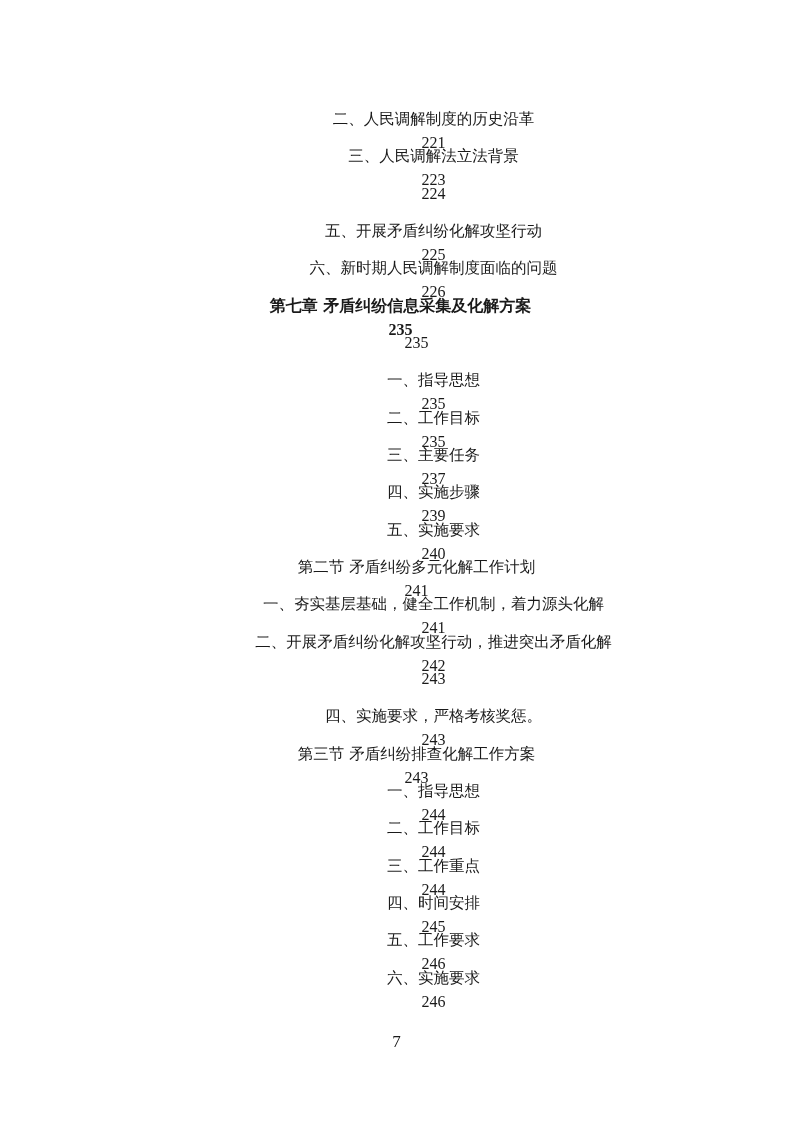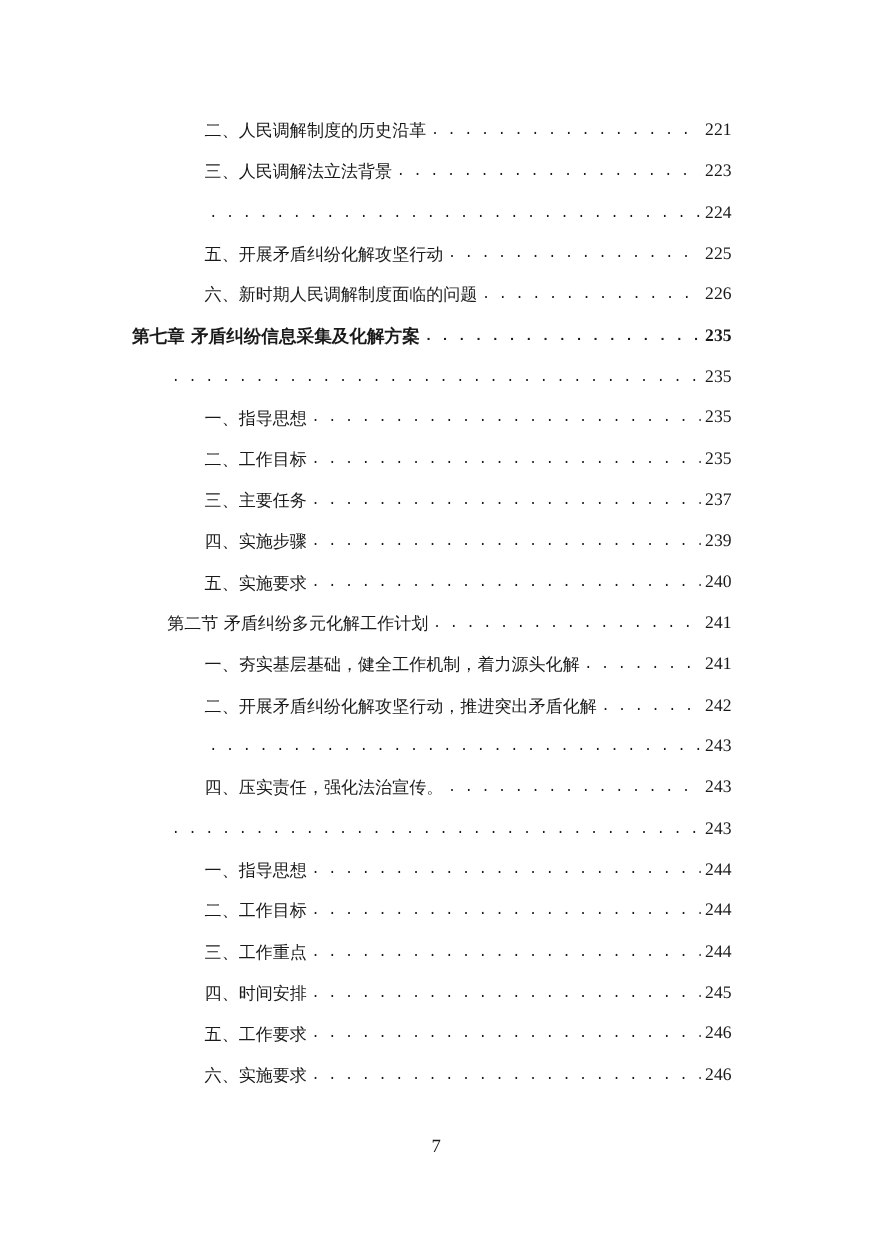--- a/index.html
+++ b/index.html
@@ -3,23 +3,23 @@
   <meta charset="utf-8">
   <style>
     html, body { margin: 0; padding: 0; background: #ffffff; }
     body {
       width: 793px; height: 1122px; position: relative; overflow: hidden;
       font-family: "DejaVu Serif", "Liberation Serif", serif;
       color: #1a1a1a;
     }
     .toc { position: absolute; left: 0; top: 0; width: 793px; }
     .row {
-      position: absolute; right: 128px; height: 24px;
+      position: absolute; right: 112px; height: 24px;
       display: flex; align-items: center;
-      font-size: 15.5px; line-height: 24px; white-space: nowrap;
+      font-size: 15.5px; line-height: 24px; white-space: nowrap; flex-direction: column;
     }
     .row.lvl0 { left: 120px; font-weight: bold; font-size: 16px; }
     .row.lvl1 { left: 152px; }
     .row.lvl2 { left: 186px; }
     .row .title { flex: 0 0 auto; }
     .row .leader {
       flex: 1 1 auto; overflow: hidden; margin: 0 4px; height: 24px;
       position: relative;
     }
     .row .leader::before {
@@ -110,25 +110,26 @@
   <div class="row lvl2" style="top:630px">
     <span class="title">二、开展矛盾纠纷化解攻坚行动，推进突出矛盾化解</span>
     <span class="leader"></span>
     <span class="page">242</span>
   </div>
   <div class="row lvl2" style="top:667px">
     <span class="leader"></span>
     <span class="page">243</span>
   </div>
   <div class="row lvl2" style="top:704px">
-    <span class="title">四、压实责任，强化法治宣传。</span>
+    <span class="title">四、实施要求，严格考核奖惩。</span>
     <span class="leader"></span>
     <span class="page">243</span>
   </div>
   <div class="row lvl1" style="top:742px">
+    <span class="title">第三节  矛盾纠纷排查化解工作方案</span>
     <span class="leader"></span>
     <span class="page">243</span>
   </div>
   <div class="row lvl2" style="top:779px">
     <span class="title">一、指导思想</span>
     <span class="leader"></span>
     <span class="page">244</span>
   </div>
   <div class="row lvl2" style="top:816px">
     <span class="title">二、工作目标</span>

